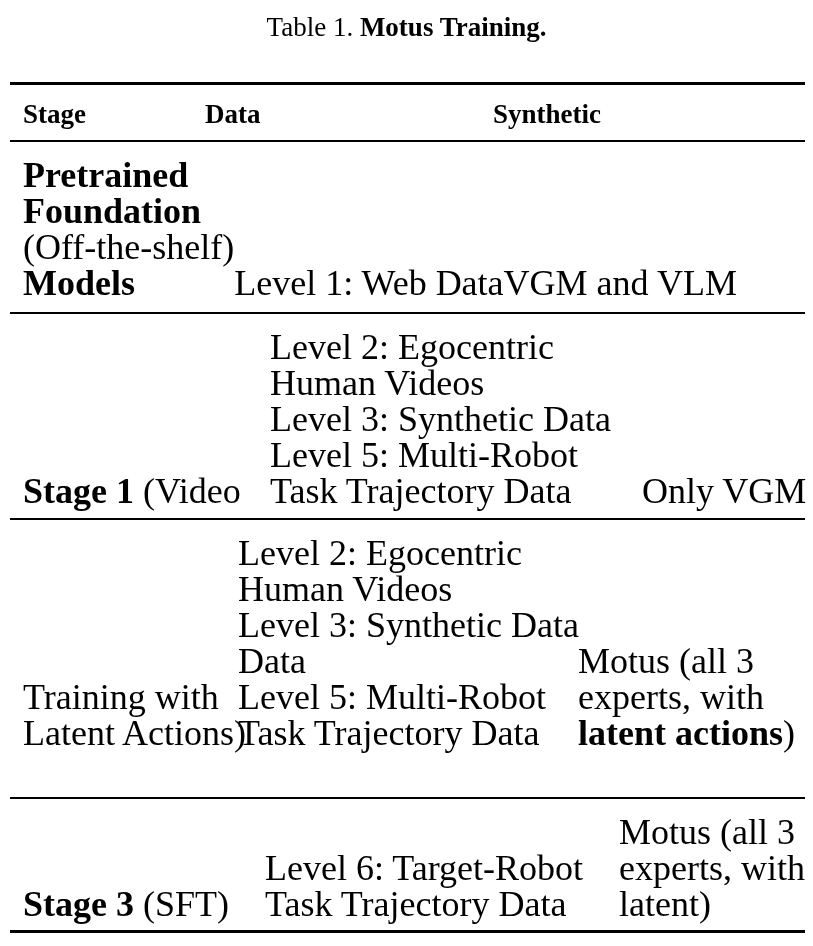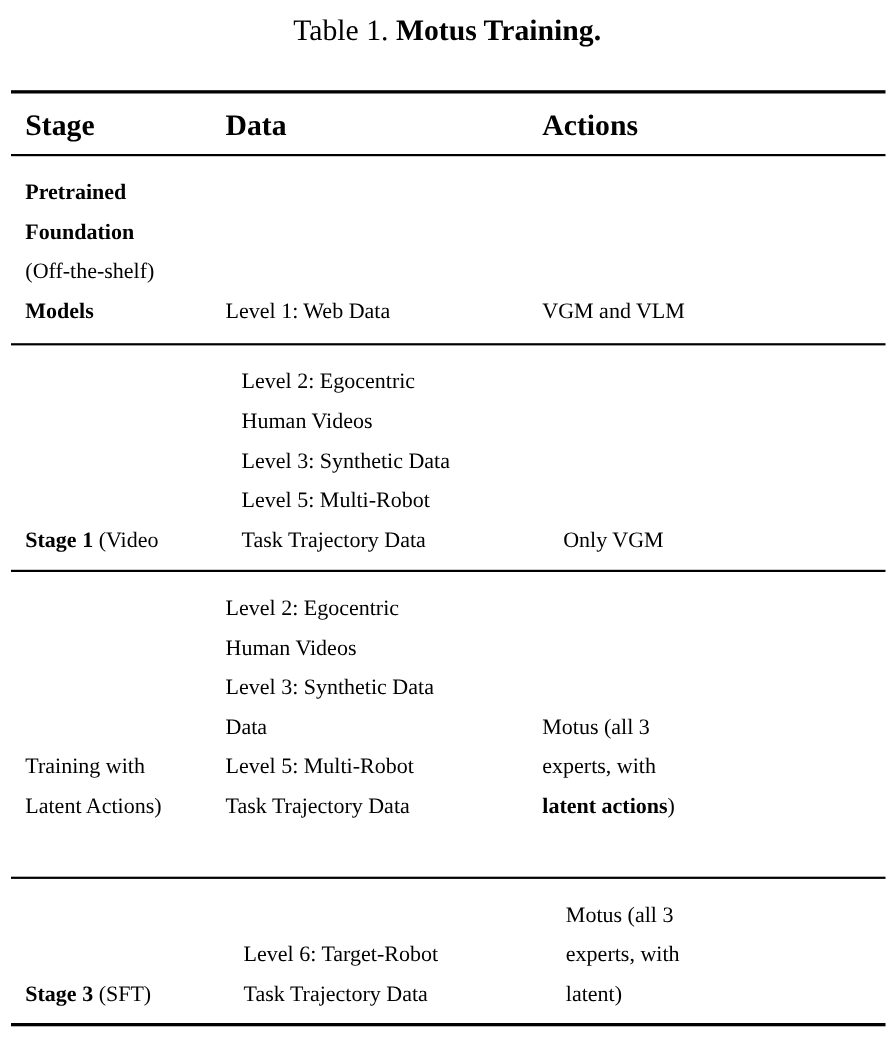--- a/index.html
+++ b/index.html
@@ -45,21 +45,21 @@
   .rule.thick { height: 3px; }
   .rule.thin  { height: 2px; }
   .row {
     position: absolute;
     left: 0;
     width: 692px;
     display: flex;
     align-items: flex-end;
   }
   .col {
-    font-size: 20px;
+    font-size: 36px;
     line-height: 36px;
   }
   .col-stage    { width: 238px; padding-left: 23px; box-sizing: border-box; }
   .col-data     { width: 340px; padding-left: 0;     box-sizing: border-box; }
   .col-training { width: 235px; padding-left: 0;     box-sizing: border-box; }
 
   .hdr { font-weight: bold; font-size: 27px; line-height: 32px; }
 
   .b  { font-weight: bold; }
   .n  { font-weight: normal; }
@@ -74,21 +74,21 @@
   <div class="caption">
     <span class="cap-label">Table 1.</span>
     <span class="cap-title">Motus Training.</span>
   </div>
 
   <div class="rule thick" style="top:82px;"></div>
 
   <div class="row" style="top:98px;">
     <div class="col col-stage hdr">Stage</div>
     <div class="col col-data hdr">Data</div>
-    <div class="col col-training hdr">Actions</div>
+    <div class="col col-training hdr">Synthetic</div>
   </div>
 
   <div class="rule thin" style="top:140px;"></div>
 
   <div class="row" style="top:157px;">
     <div class="col col-stage">
       <span class="cell-line b">Pretrained</span>
       <span class="cell-line b">Foundation</span>
       <span class="cell-line n">(Off-the-shelf)</span>
       <span class="cell-line b">Models</span>

